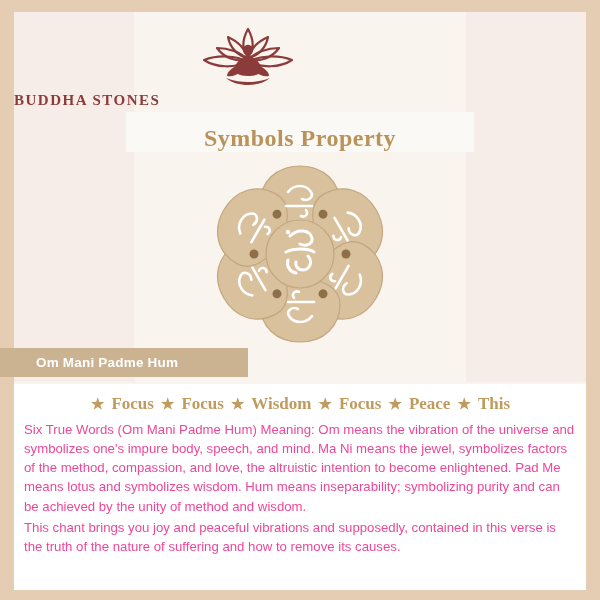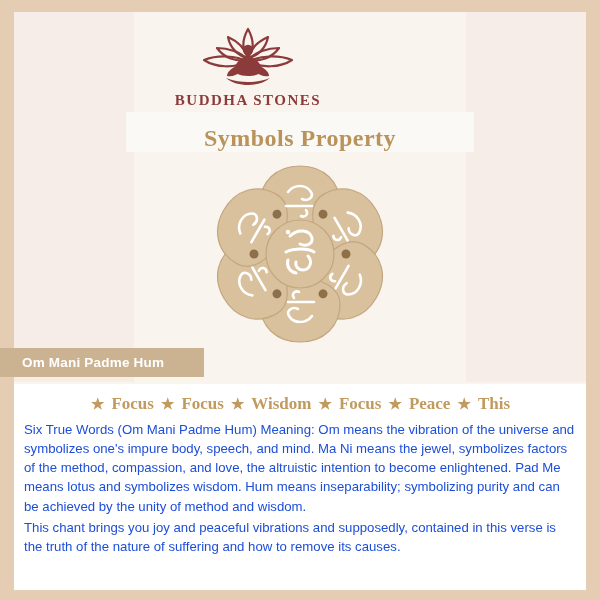--- a/index.html
+++ b/index.html
@@ -60,21 +60,20 @@
     position: absolute;
     right: 0; top: 0;
     width: 120px; height: 370px;
     background: #f6ece8;
   }
   
   .logo-wrap {
     position: absolute;
     left: 0; top: 14px;
     width: 468px;
-    text-align: center;
   }
   .logo-lotus { display: block; margin: 0 auto; }
   .brand {
     margin-top: 4px;
     font-family: "Liberation Serif", serif;
     font-weight: bold;
     font-size: 15px;
     letter-spacing: 1.5px;
     color: #8c3b3b;
   }
@@ -99,25 +98,25 @@
   .mandala-wrap {
     position: absolute;
     left: 0; top: 150px;
     width: 572px;
     text-align: center;
   }
   
   .label-tab {
     position: absolute;
     left: -14px; top: 336px;
-    width: 204px; height: 29px;
+    width: 248px; height: 29px;
     background: #cbb291;
     display: flex;
     align-items: center;
-    padding-left: 22px;
+    padding-left: 36px;
   }
   .label-tab-text {
     color: #ffffff;
     font-size: 13.5px;
     font-weight: bold;
     letter-spacing: 0.2px;
   }
   
   .content {
     position: absolute;
@@ -136,21 +135,21 @@
     font-size: 17px;
     color: #c09a5e;
     margin-bottom: 6px;
     white-space: nowrap;
   }
   .kw-star { color: #c09a5e; font-size: 15px; padding: 0 3px; }
   .kw { padding: 0 2px; }
   .body-text {
     font-size: 13.2px;
     line-height: 1.45;
-    color: #1d4ed8;
+    color: #ec4899;
     text-align: left;
     padding: 0 4px;
   }
   .body-text p { margin: 0 0 2px 0; }
 </style>
 </head>
 <body>
 
 <div id="page">
 

